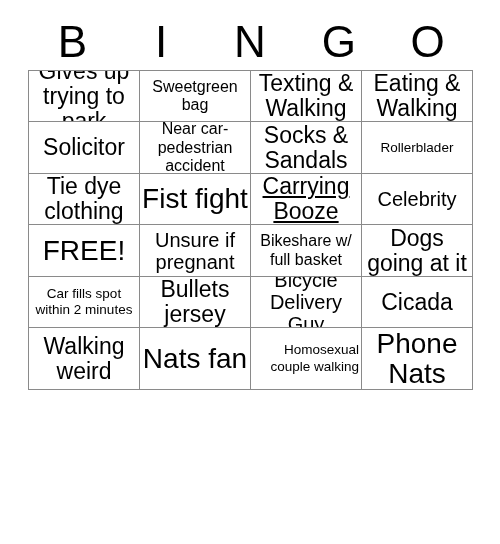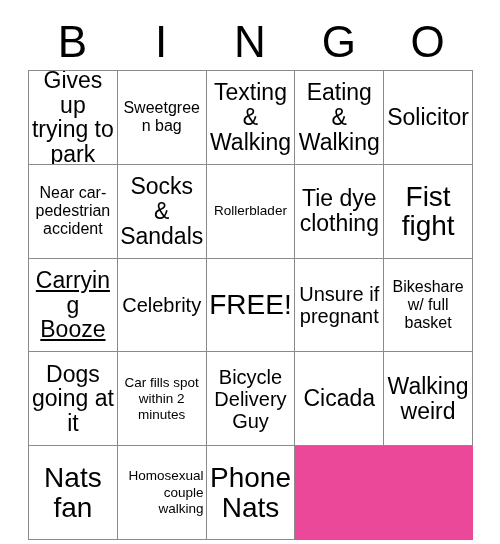--- a/index.html
+++ b/index.html
@@ -42,28 +42,28 @@
     color: #000000;
     user-select: none;
   }
 
   
   .grid {
     position: absolute;
     left: 28px;
     top: 70px;
     width: 445px;
-    height: 470px;
+    height: 320px;
     display: grid;
-    grid-template-columns: repeat(5, 1fr);
+    grid-template-columns: repeat(4, 1fr);
     grid-template-rows: repeat(5, 1fr);
     border-top: 1px solid #8a8a8a;
     border-left: 1px solid #8a8a8a;
     box-sizing: border-box;
-    background: #ec4899;
+    background: #701a75;
   }
 
   .cell {
     border-right: 1px solid #8a8a8a;
     border-bottom: 1px solid #8a8a8a;
     box-sizing: border-box;
     display: flex;
     align-items: center;
     justify-content: center;
     text-align: center;
@@ -151,20 +151,23 @@
         <span class="cell-text fs-xs">Bikeshare w/ full basket</span>
       </div>
 
     <div class="cell" style="border-right-color: rgb(138, 138, 138); border-bottom-color: rgb(138, 138, 138); background: rgb(255, 255, 255);">
         <span class="cell-text fs-md">Dogs going at it</span>
       </div>
     <div class="cell" style="border-right-color: rgb(138, 138, 138); border-bottom-color: rgb(138, 138, 138); background: rgb(255, 255, 255);">
         <span class="cell-text fs-xxs">Car fills spot within 2 minutes</span>
       </div>
     <div class="cell" style="border-right-color: rgb(138, 138, 138); border-bottom-color: rgb(138, 138, 138); background: rgb(255, 255, 255);">
+        <span class="cell-text fs-md">Bullets jersey</span>
+      </div>
+    <div class="cell" style="border-right-color: rgb(138, 138, 138); border-bottom-color: rgb(138, 138, 138); background: rgb(255, 255, 255);">
         <span class="cell-text fs-sm">Bicycle Delivery Guy</span>
       </div>
     <div class="cell" style="border-right-color: rgb(138, 138, 138); border-bottom-color: rgb(138, 138, 138); background: rgb(255, 255, 255);">
         <span class="cell-text fs-md">Cicada</span>
       </div>
 
     <div class="cell" style="border-right-color: rgb(138, 138, 138); border-bottom-color: rgb(138, 138, 138); background: rgb(255, 255, 255);">
         <span class="cell-text fs-md">Walking weird</span>
       </div>
     <div class="cell" style="border-right-color: rgb(138, 138, 138); border-bottom-color: rgb(138, 138, 138); background: rgb(255, 255, 255);">

